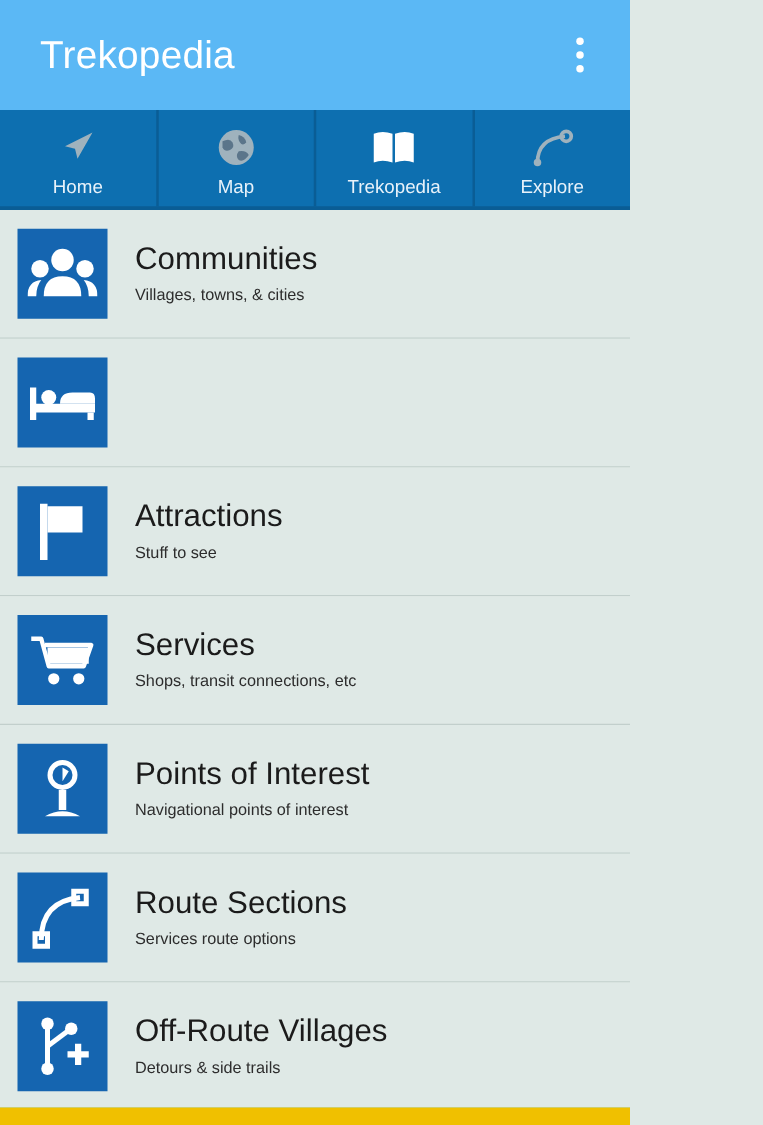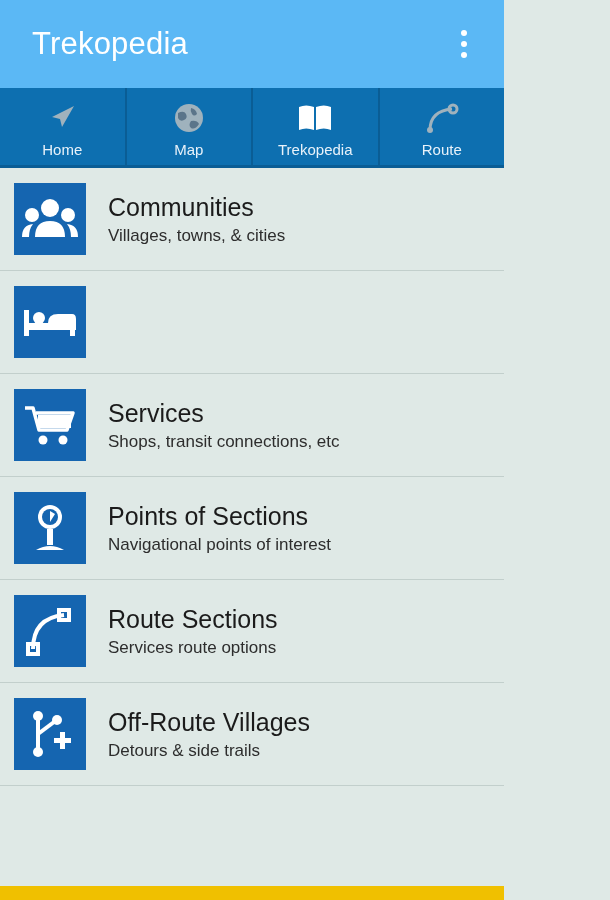--- a/index.html
+++ b/index.html
@@ -116,21 +116,21 @@
     flex-direction: column;
     justify-content: flex-end;
     gap: 5px;
   }
   .row-title {
     font-size: 25px;
     color: #1b1b1b;
     line-height: 28px;
   }
   .row-sub {
-    font-size: 17px;
+    font-size: 13px;
     color: #2d2d2d;
     line-height: 20px;
   }
 
   
   .bottom-bar {
     height: 14px;
     background: #f0c000;
     flex: 0 0 auto;
   }
@@ -183,21 +183,21 @@
     </div>
 
     <div class="tab">
       <span class="tab-icon">
         <svg width="36" height="34" viewBox="0 0 36 34">
           <path d="M6 29 Q6 10 28 8" stroke="#9fb2bd" stroke-width="3" fill="none"></path>
           <circle cx="29" cy="8" r="4" fill="none" stroke="#9fb2bd" stroke-width="3"></circle>
           <circle cx="6" cy="29" r="3" fill="#9fb2bd"></circle>
         </svg>
       </span>
-      <span class="tab-label">Route</span>
+      <span class="tab-label">Explore</span>
     </div>
 
   </div>
 
   <div class="list">
 
     <div class="row">
       <div class="row-icon">
         <svg width="56" height="48" viewBox="0 0 56 48">
           <circle cx="28" cy="13" r="9" fill="#ffffff"></circle>
@@ -219,20 +219,32 @@
         <svg width="56" height="40" viewBox="0 0 56 40">
           <rect x="2" y="8" width="5" height="26" fill="#ffffff"></rect>
           <circle cx="17" cy="16" r="6" fill="#ffffff"></circle>
           <path d="M26 21 Q26 12 36 12 L50 12 Q54 12 54 17 L54 21 Z" fill="#ffffff"></path>
           <rect x="2" y="21" width="52" height="7" fill="#ffffff"></rect>
           <rect x="48" y="28" width="5" height="6" fill="#ffffff"></rect>
         </svg>
       </div>
     </div>
 
+    <div class="row">
+      <div class="row-icon">
+        <svg width="48" height="50" viewBox="0 0 48 50">
+          <rect x="6" y="3" width="6" height="45" fill="#ffffff"></rect>
+          <path d="M12 5 L40 5 L40 26 L12 26 Z" fill="#ffffff"></path>
+        </svg>
+      </div>
+      <div class="row-text">
+        <div class="row-title">Attractions</div>
+        <div class="row-sub">Stuff to see</div>
+      </div>
+    </div>
 
     <div class="row">
       <div class="row-icon">
         <svg width="54" height="46" viewBox="0 0 54 46">
           <path d="M2 6 L10 6 L16 28 L44 28 L50 11 L13 11" stroke="#ffffff" stroke-width="3.5" fill="none" stroke-linejoin="round"></path>
           <rect x="15" y="13" width="33" height="13" fill="#ffffff"></rect>
           <circle cx="20" cy="38" r="4.5" fill="#ffffff"></circle>
           <circle cx="40" cy="38" r="4.5" fill="#ffffff"></circle>
         </svg>
       </div>
@@ -246,21 +258,21 @@
       <div class="row-icon">
         <svg width="48" height="52" viewBox="0 0 48 52">
           <circle cx="24" cy="15" r="12" fill="#ffffff"></circle>
           <circle cx="24" cy="15" r="8" fill="#1565b0"></circle>
           <path d="M24 9 L24 20 L29 12 Z" fill="#ffffff"></path>
           <rect x="21" y="27" width="6" height="16" fill="#ffffff"></rect>
           <path d="M10 48 Q24 40 38 48 Z" fill="#ffffff"></path>
         </svg>
       </div>
       <div class="row-text">
-        <div class="row-title">Points of Sections</div>
+        <div class="row-title">Points of Interest</div>
         <div class="row-sub">Navigational points of interest</div>
       </div>
     </div>
 
     <div class="row">
       <div class="row-icon">
         <svg width="52" height="52" viewBox="0 0 52 52">
           <path d="M9 44 Q9 13 40 10" stroke="#ffffff" stroke-width="4" fill="none"></path>
           <rect x="35" y="5" width="10" height="10" fill="none" stroke="#ffffff" stroke-width="4"></rect>
           <rect x="4" y="39" width="10" height="10" fill="none" stroke="#ffffff" stroke-width="4"></rect>

